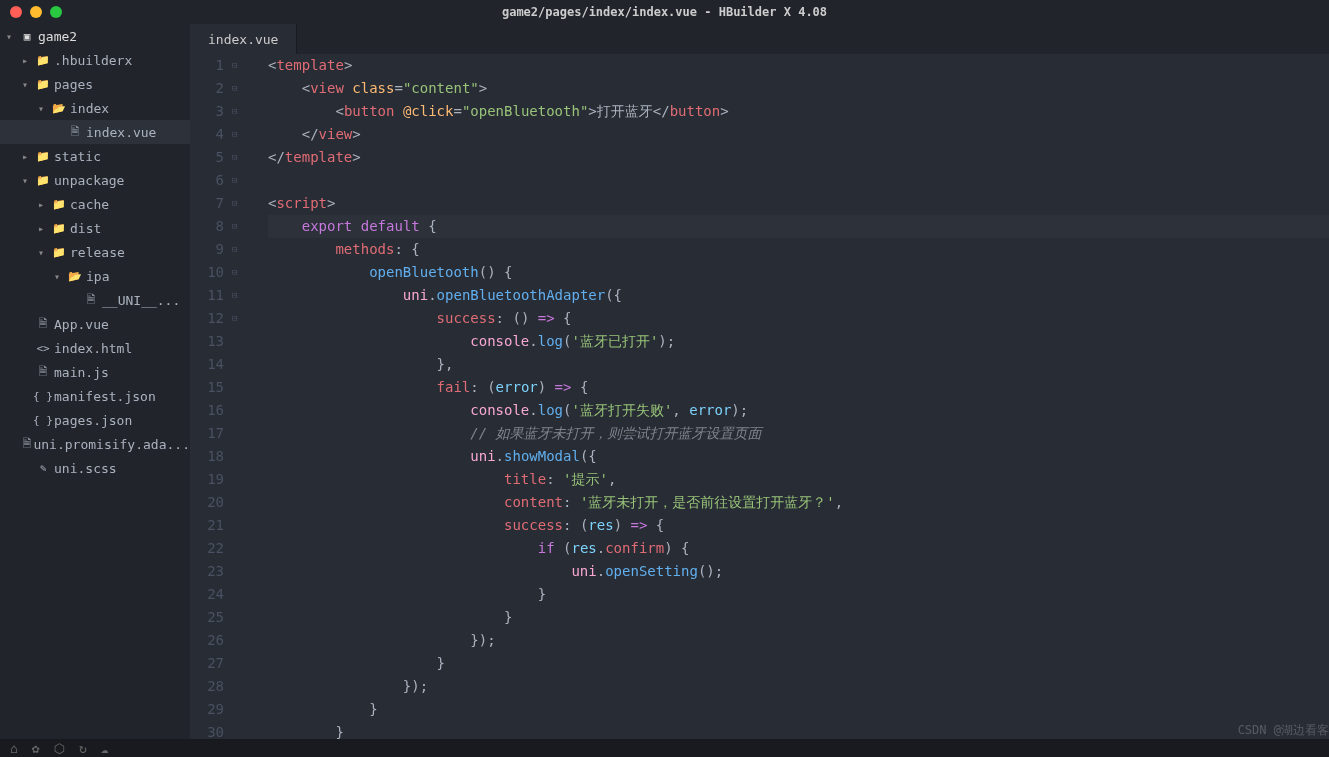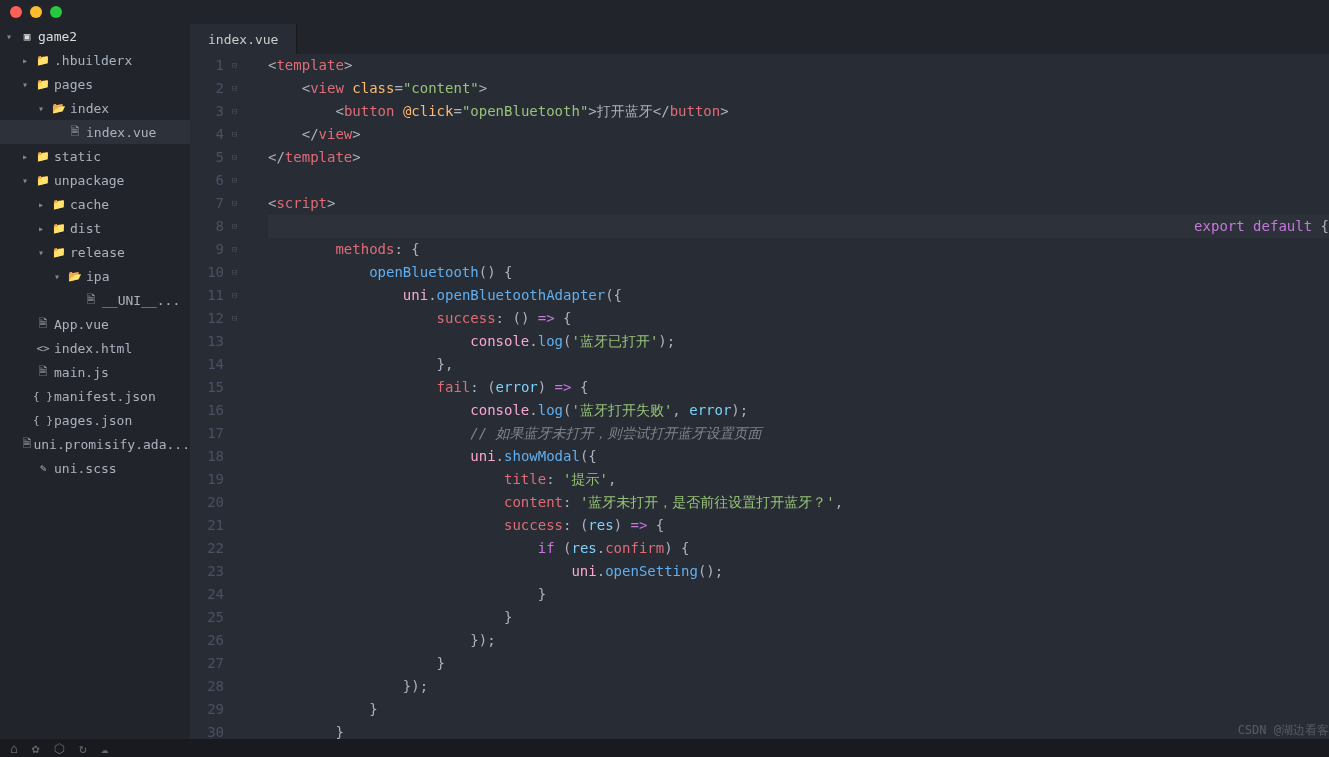--- a/index.html
+++ b/index.html
@@ -98,21 +98,21 @@
   user-select: none;
 }
 .fold-col {
   width: 12px;
   color: #495162;
   font-size: 9px;
   user-select: none;
 }
 .code { flex: 1; white-space: pre; }
 .code .line { height: 23px; margin-left: 24px; }
-.code .line.hl { background: #2c313a; text-align: right; }
+.code .line.hl { background: #2c313a; }
 .c-tag { color: #e06c75; }
 .c-attr { color: #fdba74; }
 .c-str { color: #98c379; }
 .c-punc { color: #abb2bf; }
 .c-kw { color: #c678dd; }
 .c-fn { color: #61afef; }
 .c-obj { color: #f9a8d4; }
 .c-prop { color: #e06c75; }
 .c-com { color: #7f848e; font-style: italic; }
 .c-var { color: #7dd3fc; }
@@ -139,20 +139,21 @@
 </style>
 </head>
 <body>
 
 <div class="titlebar">
   <div class="traffic-lights">
     <div class="light red"></div>
     <div class="light yellow"></div>
     <div class="light green"></div>
   </div>
+  <div class="title-text">game2/pages/index/index.vue - HBuilder X 4.08</div>
 </div>
 
 <div class="main">
   <div class="sidebar">
     <div class="tree">
       <div class="tree-item root">
         <span class="chev">▾</span>
         <span class="file-icon">▣</span>
         <span class="tree-label">game2</span>
       </div>

